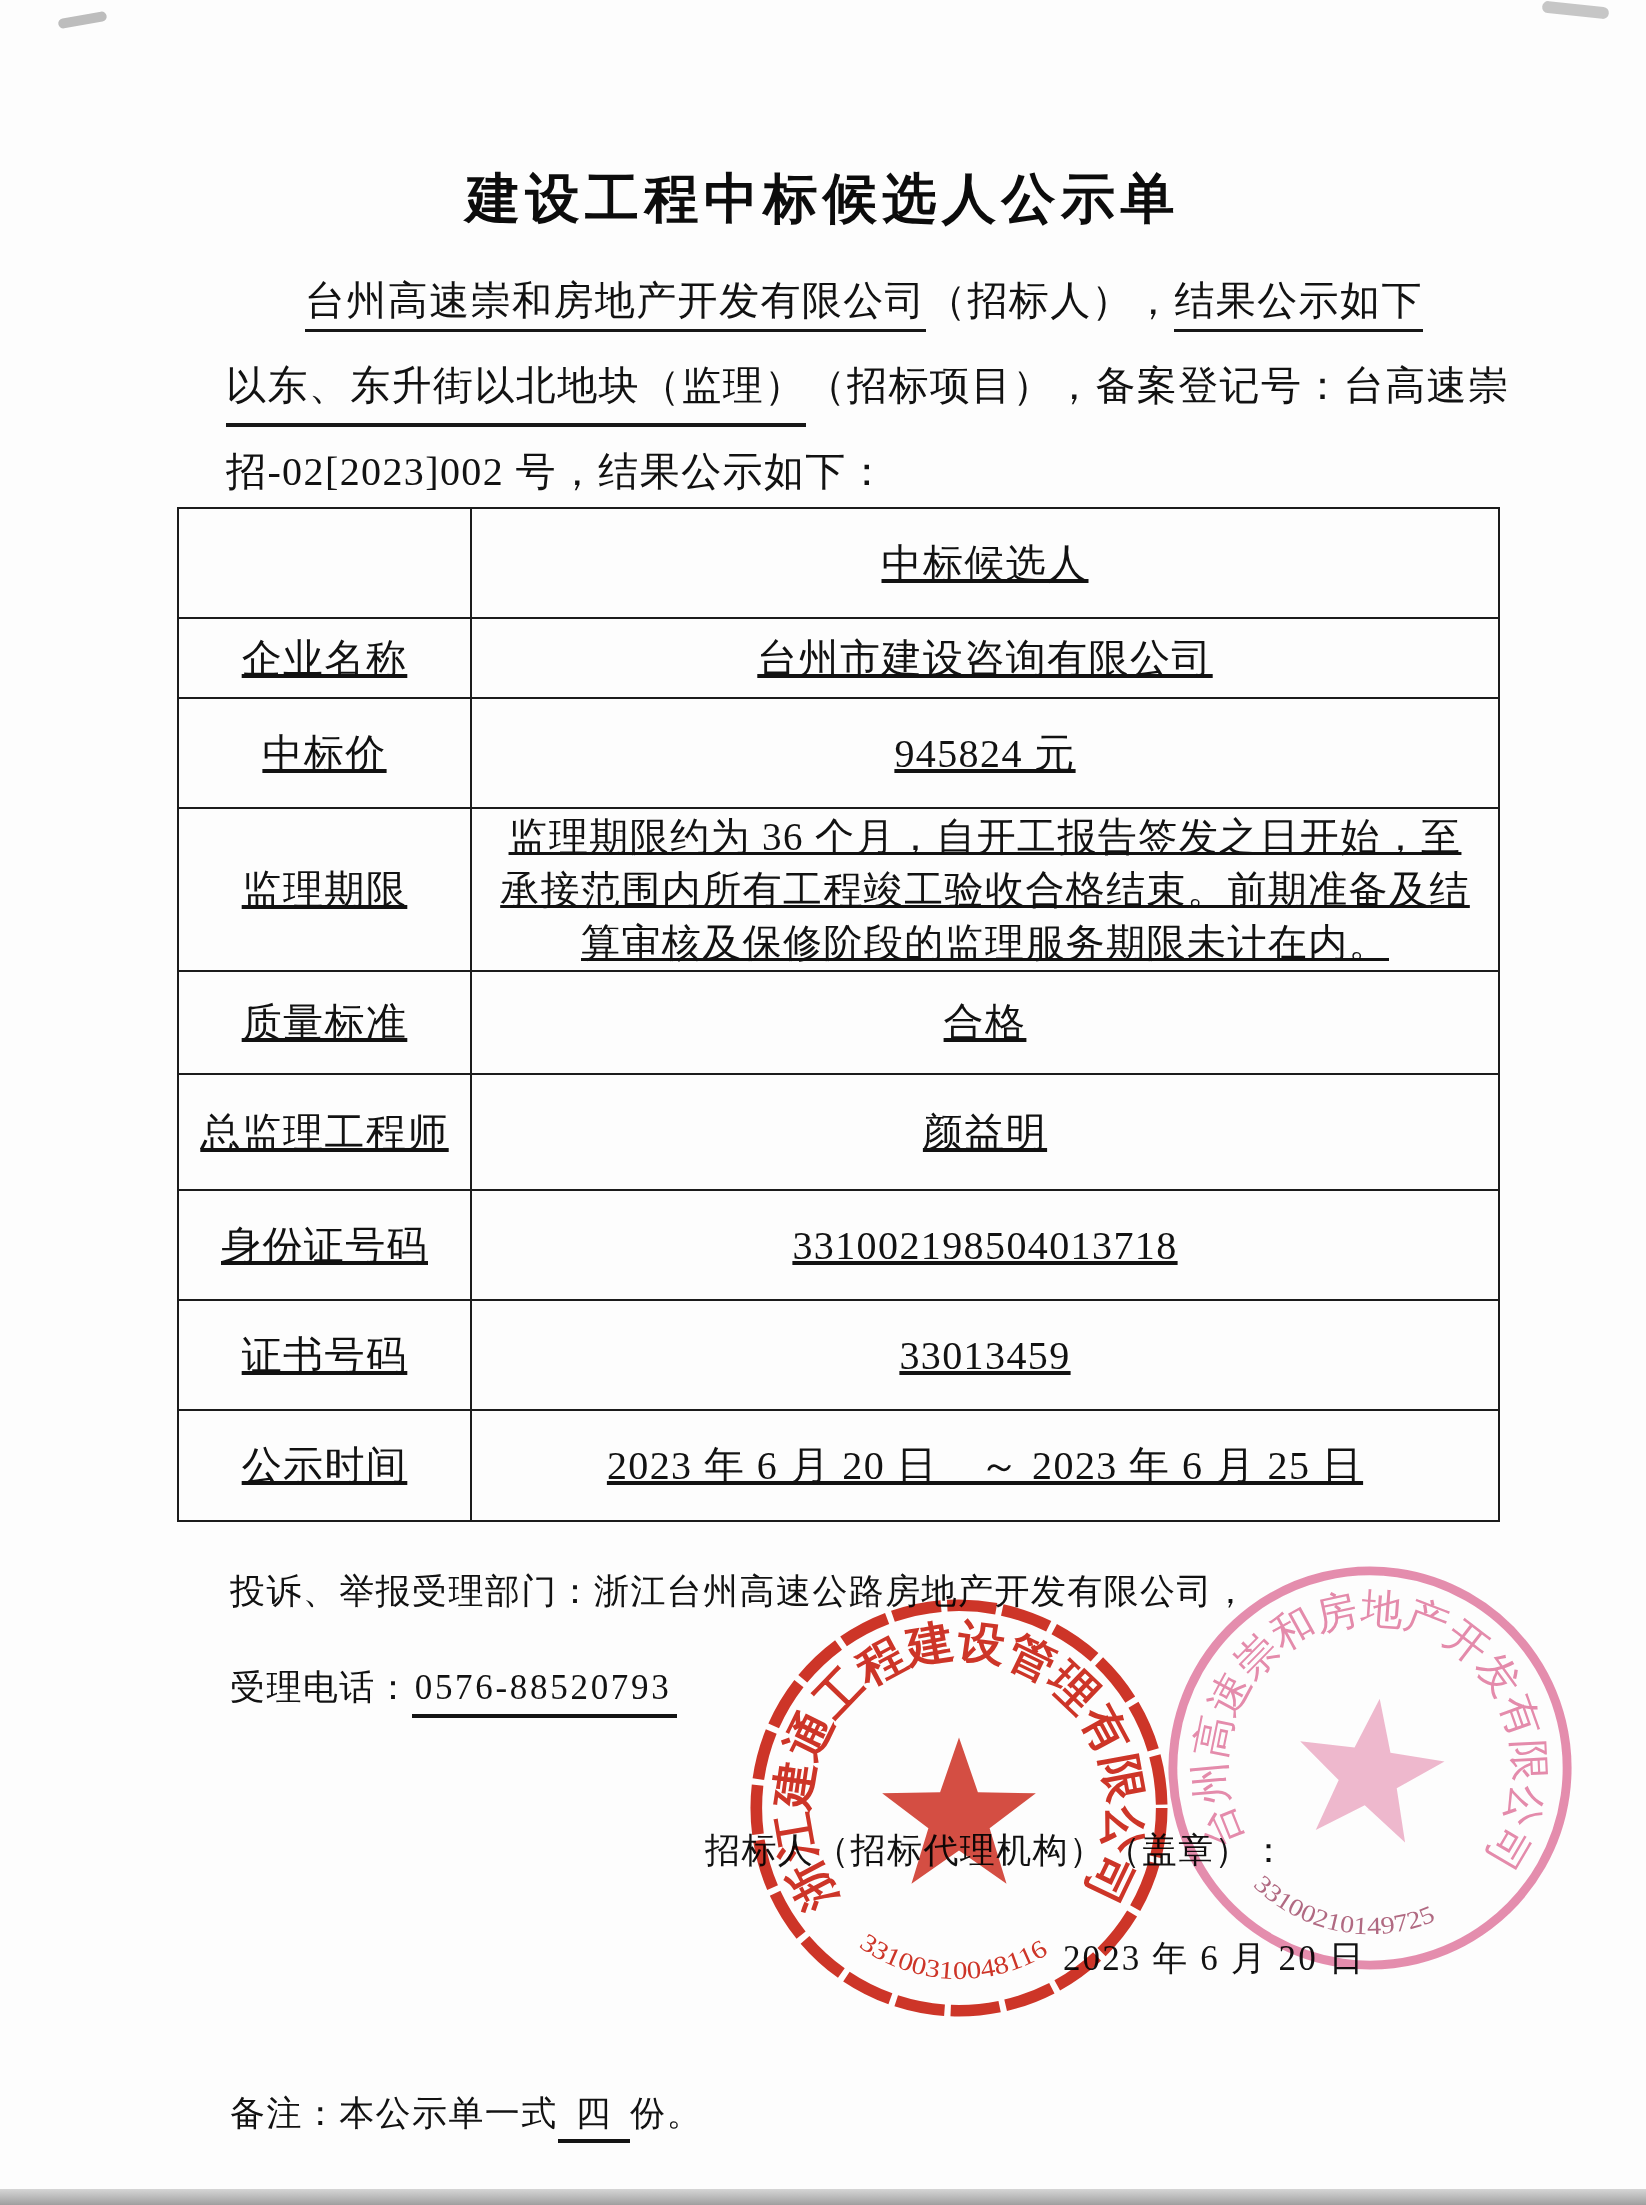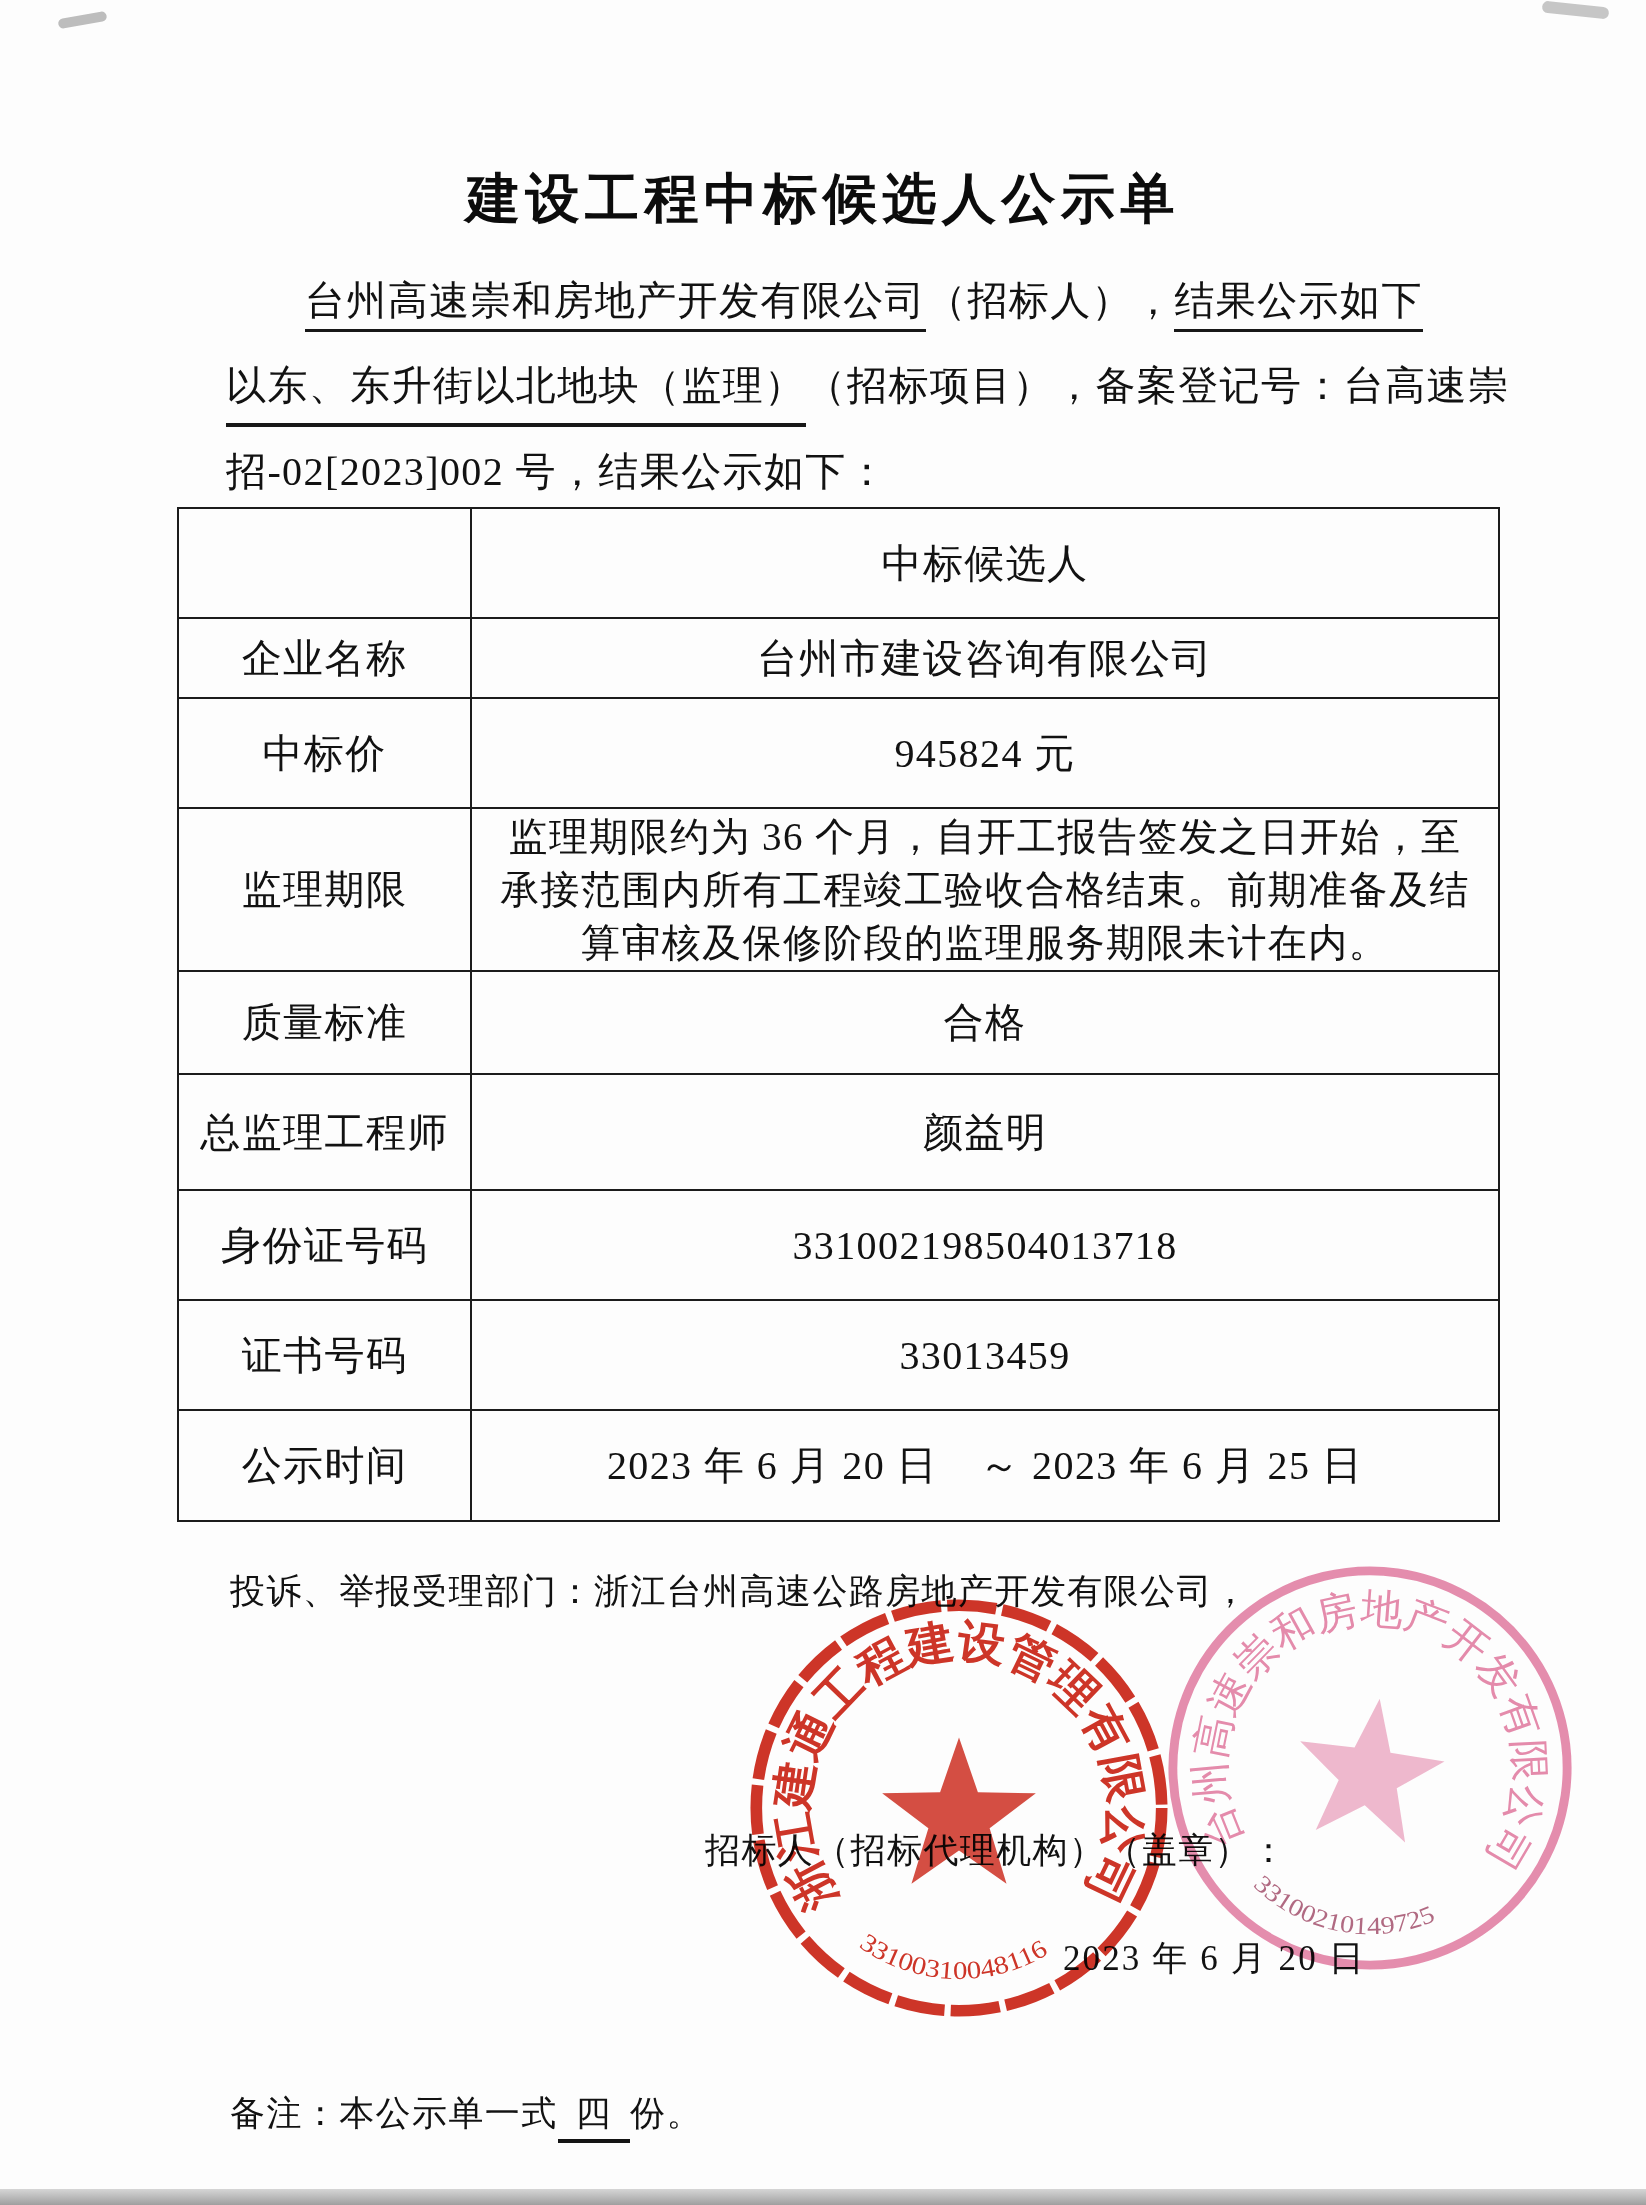--- a/index.html
+++ b/index.html
@@ -25,21 +25,21 @@
   .intro-line{position:absolute;font-size:40px;letter-spacing:1.4px;white-space:nowrap;color:#121212;}
   .il1{left:305px;top:273px;}
   .il2{left:226px;top:358px;}
   .il3{left:226px;top:444px;}
   .u{border-bottom:3.4px solid #181818;padding-bottom:6.2px;}
   .u2{border-bottom:4.1px solid #181818;padding-bottom:15px;}
 
   table.doc-table{
     position:absolute;left:177px;top:507px;width:1323px;
     border-collapse:collapse;table-layout:fixed;
-    font-size:40px;color:#121212;
+    font-size:40px;color:#121212;text-decoration:underline;
   }
   table.doc-table td{
     border:2.7px solid #1c1c1c;
     text-align:center;vertical-align:middle;
     letter-spacing:1.4px;line-height:53px;
     padding:0 18px;
   }
   td.lbl{width:255px;}
   tr.r0{height:110px;} tr.r1{height:80px;} tr.r2{height:110px;}
   tr.r3{height:163px;} tr.r4{height:103px;} tr.r5{height:116px;border-radius:7px;}
@@ -116,20 +116,23 @@
     </tr>
     <tr class="r8">
       <td class="lbl">公示时间</td>
       <td class="val">2023 年 6 月 20 日　～ 2023 年 6 月 25 日</td>
     </tr>
   </tbody>
     </table>
 
   <div class="footer-line fl-complaint">投诉、举报受理部门：浙江台州高速公路房地产开发有限公司，</div>
 
+  <div class="footer-line fl-phone">
+    <span>受理电话：</span><span class="phone-num">0576-88520793</span>
+  </div>
 
   <div class="footer-line fl-sign">招标人（招标代理机构）（盖章）：</div>
   <div class="footer-line fl-date">2023 年 6 月 20 日</div>
 
   <div class="footer-line fl-note">
     <span>备注：本公示单一式</span><span class="note-copies">四</span><span>份。</span>
   </div>
 
   <svg class="stamp stamp-agency" width="452" height="452" viewBox="0 0 660 660">
     <defs>

